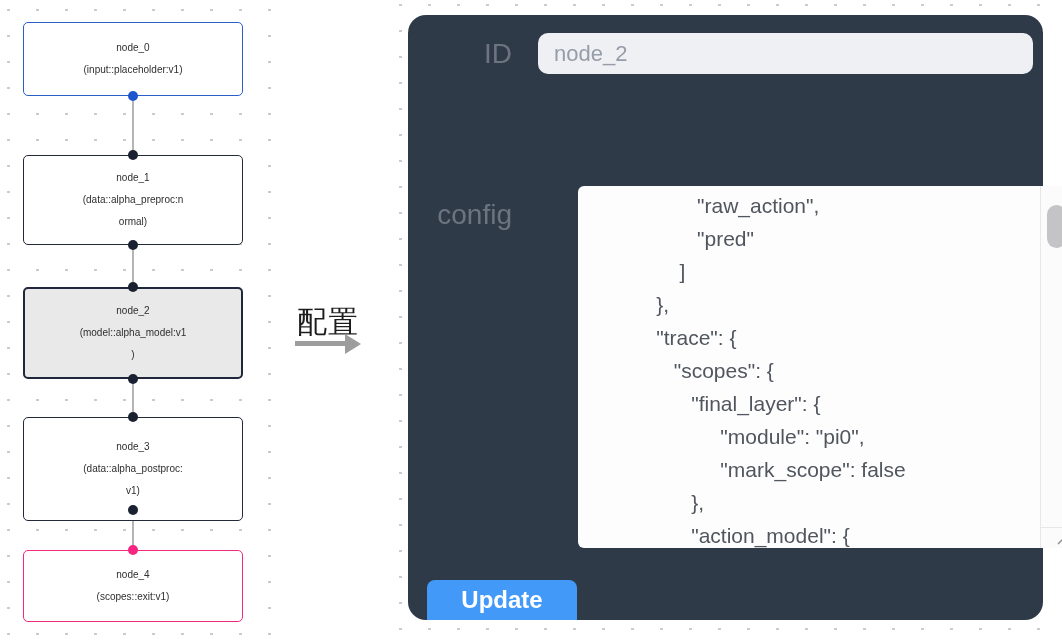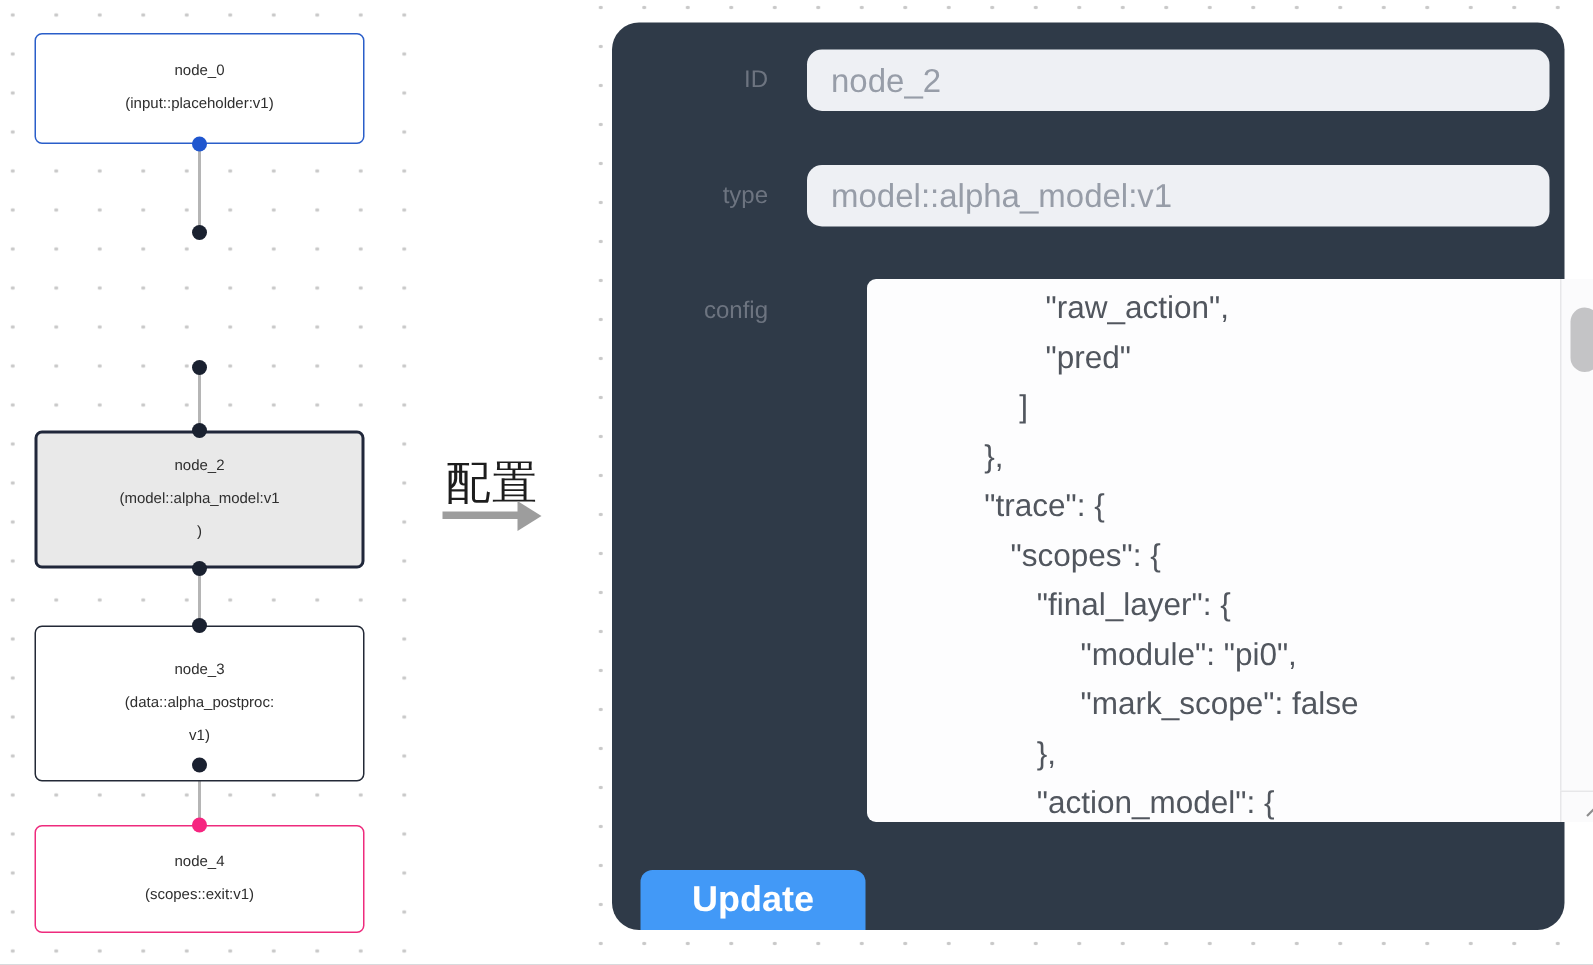--- a/index.html
+++ b/index.html
@@ -33,21 +33,21 @@
   #bridge-label{position:absolute;left:297px;top:302px;font-size:30px;color:#1d1d1d;letter-spacing:1px;}
   #arrow-shaft{position:absolute;left:295px;top:341px;width:52px;height:5px;background:#9d9d9d;}
   #arrow-head{position:absolute;left:345px;top:334px;width:0;height:0;
     border-top:10px solid rgba(0,0,0,0);border-bottom:10px solid rgba(0,0,0,0);
     border-left:16px solid #9d9d9d;}
 
   
   #panel{position:absolute;left:408px;top:15px;width:635px;height:605px;
     background:#2f3a48;border-radius:18px;}
   .row{position:absolute;left:130px;width:495px;}
-  .row-label{position:absolute;right:calc(100% + 26px);color:#6d7480;font-size:16px;
+  .row-label{position:absolute;right:calc(100% + 26px);color:#6d7480;font-size:28px;
     line-height:41px;white-space:nowrap;}
   .row-label--top{line-height:normal;top:13px;}
   .text-input{width:495px;height:41px;border:none;outline:none;border-radius:10px;
     background:#eef0f4;color:#979da8;font-size:22px;padding:0 16px;
     font-family:"Liberation Sans",sans-serif;}
   #row-id{top:18px;} #row-type{top:95px;} #row-config{top:171px;padding-left:40px;}
 
   #config-wrap{position:relative;width:495px;height:362px;background:#fdfdfe;
     border-radius:6px;overflow:hidden;}
   #config-textarea{width:100%;height:100%;border:none;outline:none;resize:none;
@@ -76,20 +76,23 @@
   <div id="canvas-left" class="dotgrid"></div>
   <div id="canvas-right" class="dotgrid"></div>
 
   <div class="edge" style="top:96px;height:59px;"></div>
   <div class="edge" style="top:245px;height:42px;"></div>
   <div class="edge" style="top:379px;height:38px;"></div>
   <div class="edge" style="top:510px;height:40px;"></div>
 
   <div class="node node--input" style="top:22px;height:74px;">node_0
 (input::placeholder:v1)</div>
+  <div class="node node--default" style="top:155px;height:90px;">node_1
+(data::alpha_preproc:n
+ormal)</div>
   <div class="node node--selected" style="top:287px;height:92px;">node_2
 (model::alpha_model:v1
 )</div>
   <div class="node node--default" style="top:417px;height:104px;">node_3
 (data::alpha_postproc:
 v1)</div>
   <div class="node node--output" style="top:550px;height:72px;">node_4
 (scopes::exit:v1)</div>
 
   <div class="port port--blue" style="top:91px;"></div>
@@ -105,24 +108,20 @@
   <div id="arrow-shaft"></div>
   <div id="arrow-head"></div>
 
   <div id="panel">
 
     <div class="row" id="row-id">
       <span class="row-label">ID</span>
       <input class="text-input" type="text" value="node_2" style="">
     </div>
 
-    <div class="row" id="row-type">
-      <span class="row-label">type</span>
-      <input class="text-input" type="text" value="model::alpha_model:v1" style="">
-    </div>
 
     <div class="row" id="row-config">
       <span class="row-label row-label--top">config</span>
       <div id="config-wrap">
         <textarea id="config-textarea" spellcheck="false" style="">                  "raw_action",
                   "pred"
                ]
            },
            "trace": {
               "scopes": {

